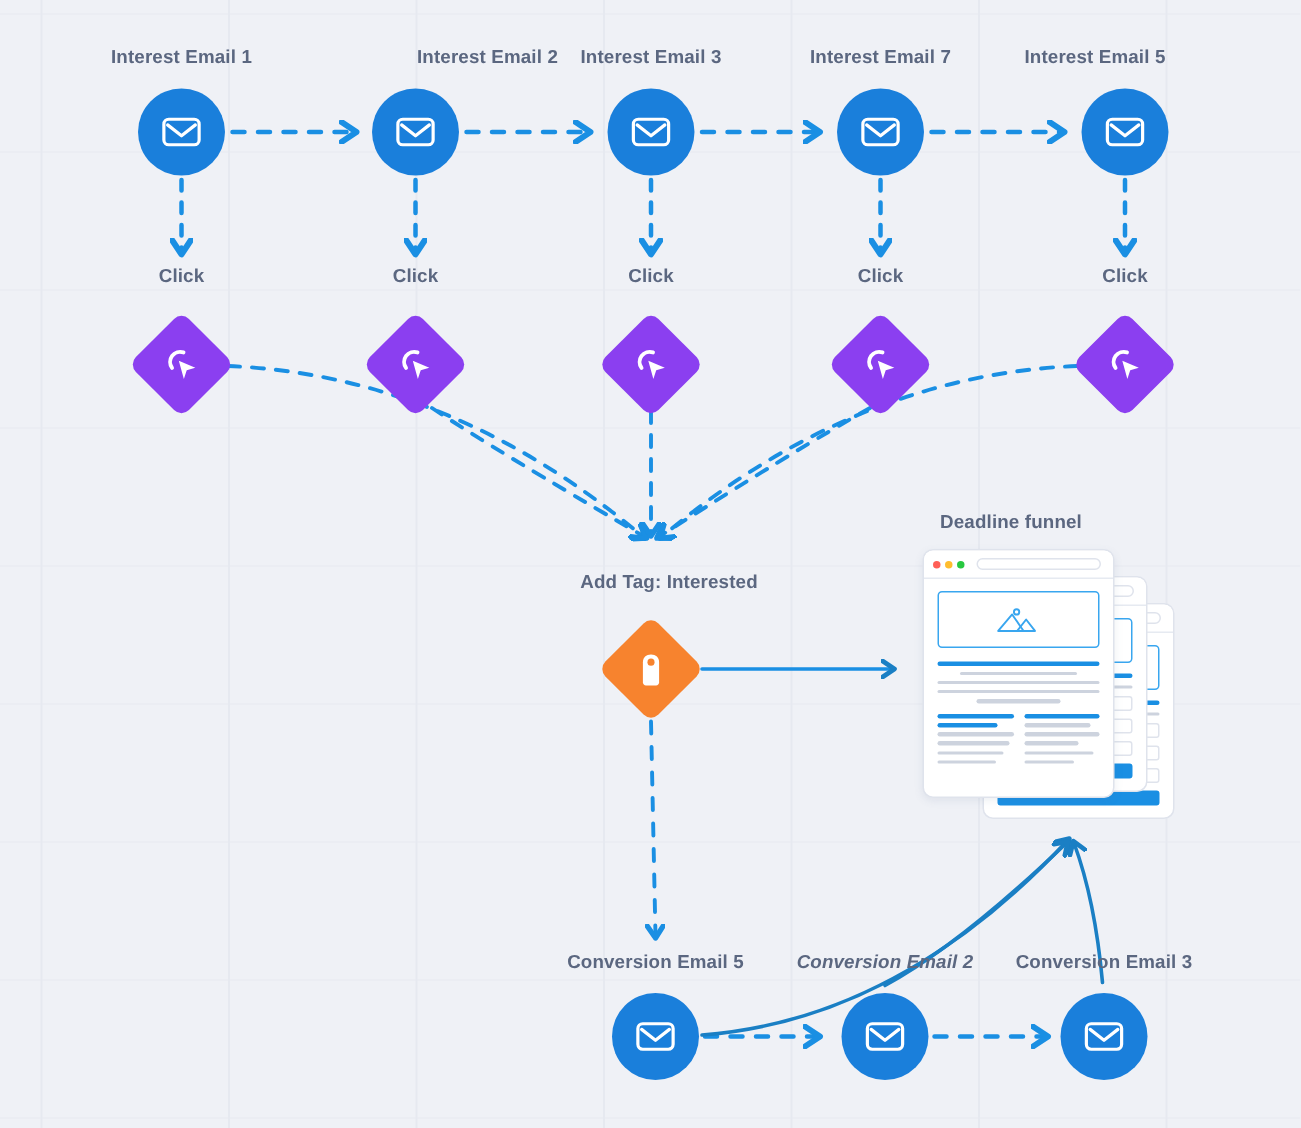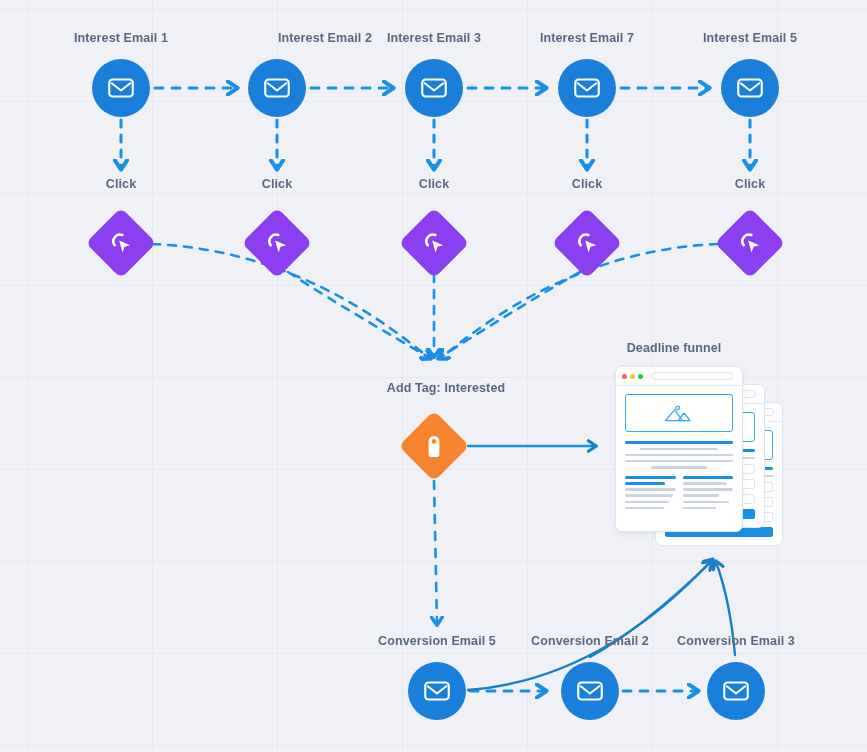--- a/index.html
+++ b/index.html
@@ -148,21 +148,21 @@
         <path d="M 590 657 Q 640 630 711 562" marker-end="url(#arrowSolid)"></path>
         <path d="M 735 655 Q 730 600 716 562" marker-end="url(#arrowSolid)"></path>
       </g>
     </g>
   </svg>
 
   <div class="label" style="left:121px; top:31px;">Interest Email 1</div>
   <div class="label" style="left:277px; top:31px;margin-left:48px;">Interest Email 2</div>
   <div class="label" style="left:434px; top:31px;">Interest Email 3</div>
   <div class="label" style="left:587px; top:31px;">Interest Email 7</div>
-  <div class="label" style="left:750px; top:31px;">Interest Email 5</div>
+  <div class="label" style="left:730px; top:31px;">Interest Email 5</div>
 
   <div class="email-circle" style="left:121px; top:88px;">
     <span>
       <svg viewBox="0 0 24 24" fill="none" stroke="#ffffff" stroke-width="1.7">
           <rect x="2.6" y="5.2" width="18.8" height="13.6" rx="2.6"></rect>
           <path d="M4.6 8.2 L12 14 L19.4 8.2" stroke-linecap="round" stroke-linejoin="round"></path>
         </svg>
     </span>
   </div>
   <div class="email-circle" style="left:277px; top:88px;">
@@ -324,21 +324,21 @@
             <div class="bar gray" style="width:72%;"></div>
             <div class="bar gray" style="width:92%;"></div>
             <div class="bar gray" style="width:66%;"></div>
           </div>
         </div>
       </div>
     </div>
   </div>
 
   <div class="label" style="left:437px; top:634px;">Conversion Email 5</div>
-  <div class="label" style="left:590px; top:634px;">Conversion Email 2</div>
+  <div class="label" style="left:590px; top:634px;font-style:italic;">Conversion Email 2</div>
   <div class="label" style="left:736px; top:634px;">Conversion Email 3</div>
 
   <div class="email-circle" style="left:437px; top:691px;">
     <span>
       <svg viewBox="0 0 24 24" fill="none" stroke="#ffffff" stroke-width="1.7">
           <rect x="2.6" y="5.2" width="18.8" height="13.6" rx="2.6"></rect>
           <path d="M4.6 8.2 L12 14 L19.4 8.2" stroke-linecap="round" stroke-linejoin="round"></path>
         </svg>
     </span>
   </div>

